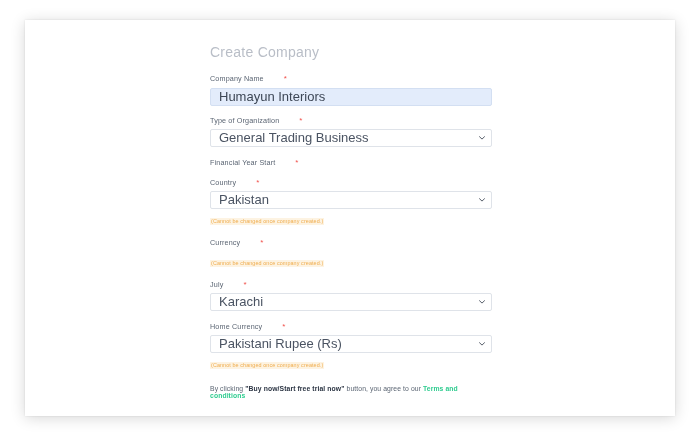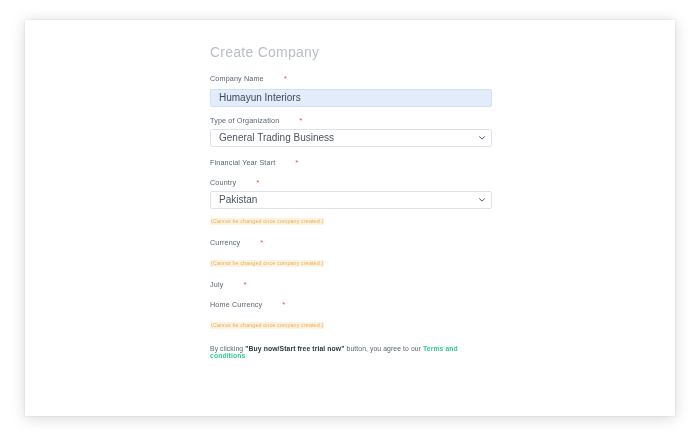--- a/index.html
+++ b/index.html
@@ -58,21 +58,21 @@
     height: 18px;
   }
   .text-input, .select-box {
     box-sizing: border-box;
     width: 100%;
     height: 18px;
     border: 1px solid #dfe3e9;
     border-radius: 2px;
     background: #ffffff;
     font-family: "Liberation Sans", sans-serif;
-    font-size: 10px;
+    font-size: 13px;
     color: #4a5362;
     padding: 0 16px 0 8px;
     line-height: 16px;
     outline: none;
   }
   .text-input.autofill {
     background: #e3ecfb;
     border-color: #d3dff2;
     color: #3d4756;
   }
@@ -163,24 +163,39 @@
           </div><div class="note">(Cannot be changed once company created.)</div></div>
         <div class="field"><div class="field-label">
             <span>Currency</span>
             <span class="req">*</span>
           </div><div class="note">(Cannot be changed once company created.)</div></div>
         <div class="field">
           <div class="field-label">
             <span>July</span>
             <span class="req">*</span>
           </div>
+          <div class="control">
+            <div class="select-box">
+              <span>Karachi</span>
+              <svg class="chevron" viewBox="0 0 12 8">
+                <path d="M1 1.4 6 6.2l5-4.8" fill="none" stroke="#2b3443" stroke-width="1.6" stroke-linecap="round" stroke-linejoin="round"></path>
+              </svg>
+            </div>
+          </div>
         </div>
         <div class="field"><div class="field-label">
             <span>Home Currency</span>
             <span class="req">*</span>
+          </div><div class="control">
+            <div class="select-box">
+              <span>Pakistani Rupee (Rs)</span>
+              <svg class="chevron" viewBox="0 0 12 8">
+                <path d="M1 1.4 6 6.2l5-4.8" fill="none" stroke="#2b3443" stroke-width="1.6" stroke-linecap="round" stroke-linejoin="round"></path>
+              </svg>
+            </div>
           </div><div class="note">(Cannot be changed once company created.)</div></div>
       </div>
 
     <div class="terms">
       <span>By clicking </span><b>"Buy now/Start free trial now"</b><span> button, you agree to our </span><a class="terms-link" href="#">Terms and conditions</a>
     </div>
 
   </div>
 </div>
 

